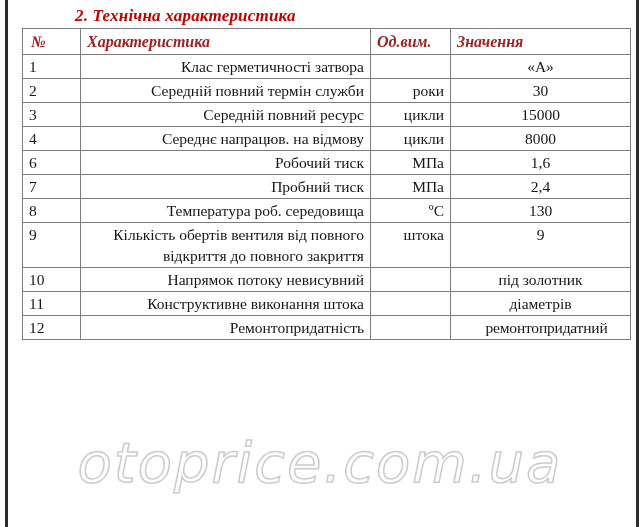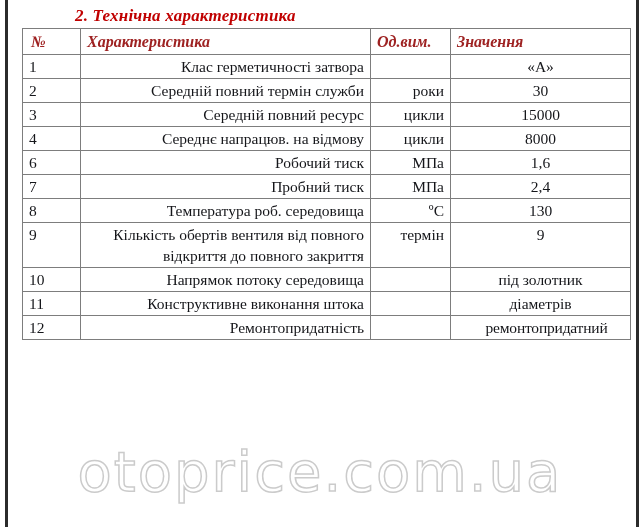--- a/index.html
+++ b/index.html
@@ -31,25 +31,26 @@
     top: 0;
     width: 3px;
     height: 527px;
     background: #2b2b2b;
   }
 
   
   #watermark {
     position: absolute;
     left: 8px;
-    top: 434px;
+    top: 425px;
     width: 624px;
     height: 90px;
     pointer-events: none;
     z-index: 5;
+    font-style: italic;
   }
   #watermark .wm-text {
     font-family: "DejaVu Sans", sans-serif;
     font-size: 56px;
     letter-spacing: 2px;
     color: transparent;
     -webkit-text-stroke: 1.5px rgba(150,150,150,0.55);
     text-stroke: 1.5px rgba(150,150,150,0.55);
     white-space: nowrap;
     line-height: 76px;
@@ -190,26 +191,26 @@
         </tr>
         <tr>
           <td class="num">8</td>
           <td class="chr">Температура роб. середовища</td>
           <td class="unt">ºC</td>
           <td class="val">130</td>
         </tr>
         <tr>
           <td class="num">9</td>
           <td class="chr">Кількість обертів вентиля від повного відкриття до повного закриття</td>
-          <td class="unt">термін</td>
+          <td class="unt">штока</td>
           <td class="val">9</td>
         </tr>
         <tr>
           <td class="num">10</td>
-          <td class="chr">Напрямок потоку середовища</td>
+          <td class="chr">Напрямок потоку невисувний</td>
           <td class="unt"></td>
           <td class="val">під  золотник</td>
         </tr>
         <tr>
           <td class="num">11</td>
           <td class="chr">Конструктивне виконання штока</td>
           <td class="unt"></td>
           <td class="val">діаметрів</td>
         </tr>
         <tr>

